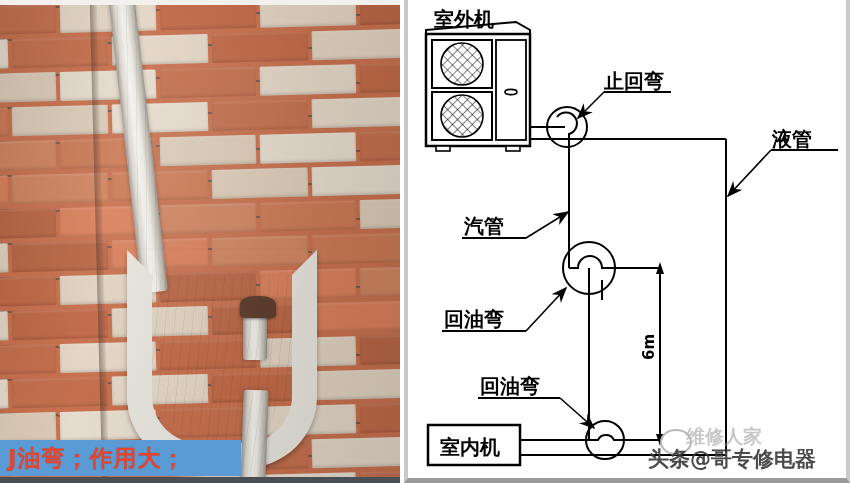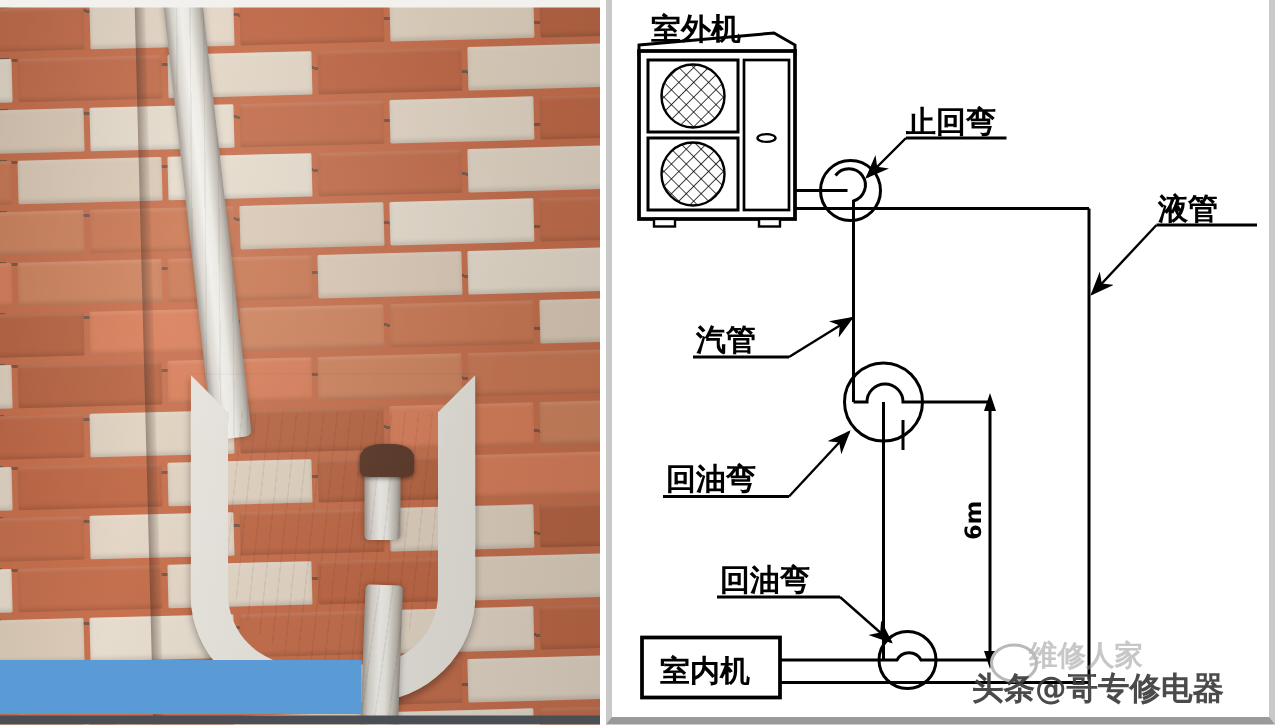--- a/index.html
+++ b/index.html
@@ -187,20 +187,21 @@
         <div class="pipeTex"></div>
       </div>
 
     <div class="brownCap" style="left:240px;top:296px;width:36px;height:22px;"></div>
 
     <div class="vignette"></div>
     <div class="photoTopEdge"></div>
     <div class="photoBotEdge"></div>
 
     <div class="banner"></div>
+    <div class="bannerTxt cjk">J油弯；作用大；</div>
   </div>
 
   <div class="diagram">
     <svg width="438" height="478" viewBox="0 0 438 478">
       <defs>
         <pattern id="mesh" width="7" height="7" patternUnits="userSpaceOnUse" patternTransform="rotate(45)">
           <path d="M0 0 V7 M0 0 H7" stroke="#000" stroke-width="1" fill="none"></path>
         </pattern>
         <marker id="arrH" markerWidth="10" markerHeight="10" refX="9" refY="4" orient="auto">
           <path d="M0,0 L10,4 L0,8 L3,4 z" fill="#000"></path>

